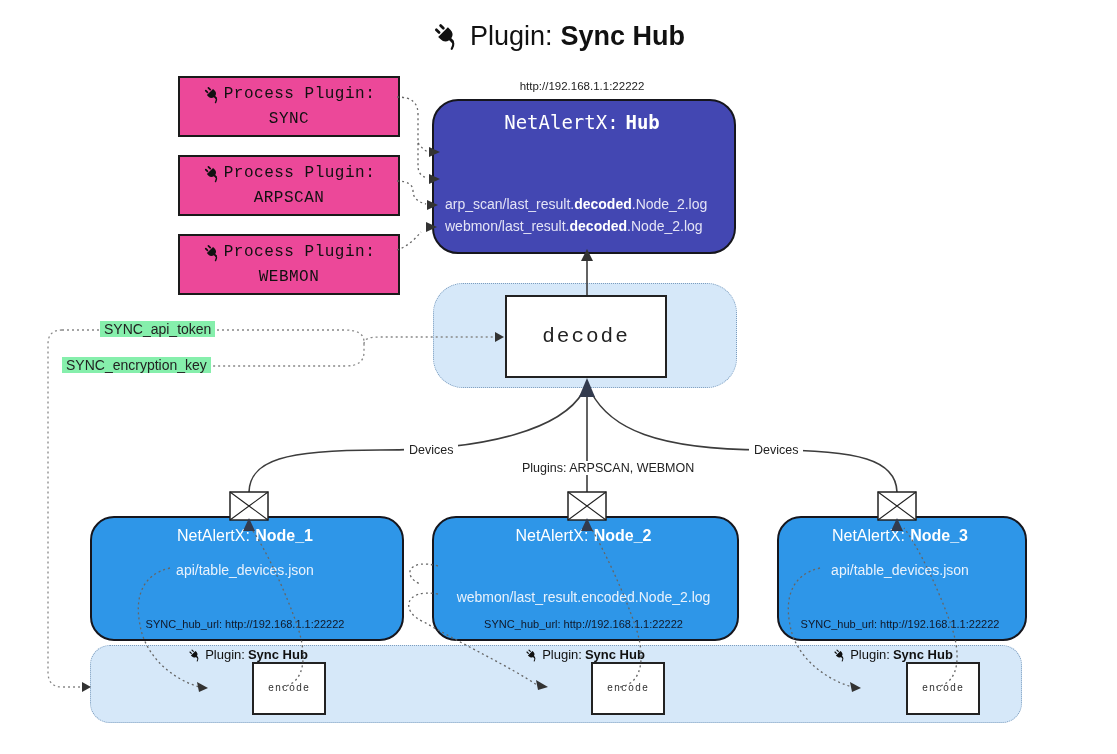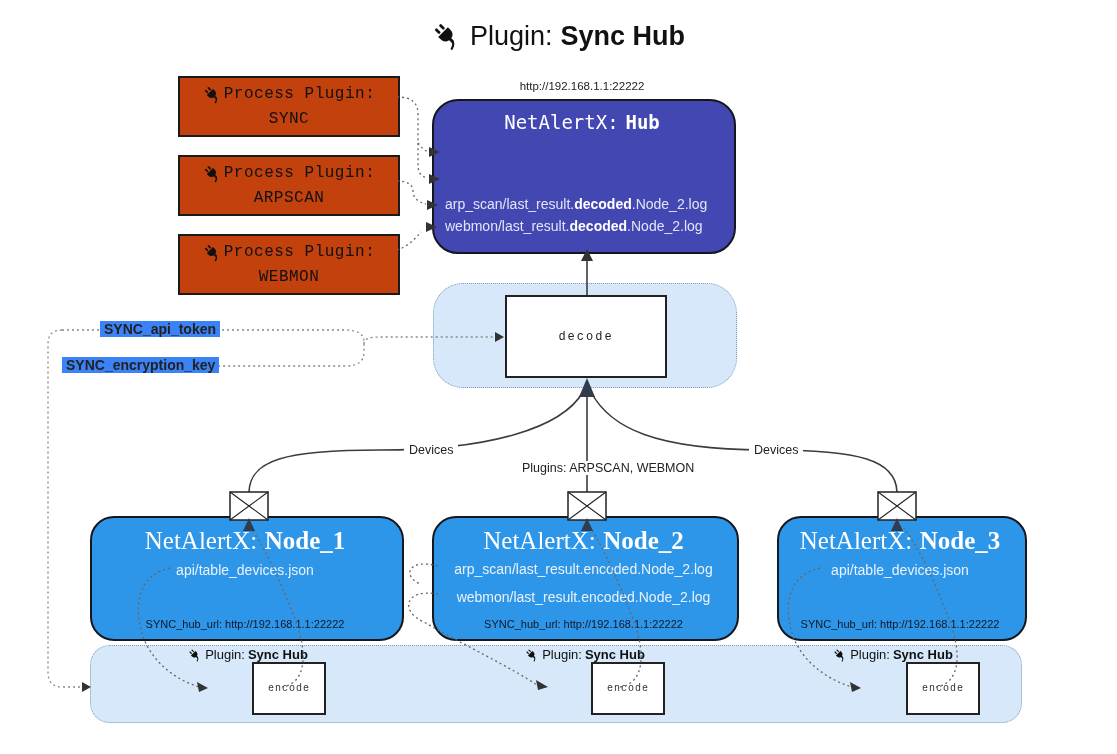--- a/index.html
+++ b/index.html
@@ -9,59 +9,59 @@
   .overlay{position:absolute;left:0;top:0;z-index:5;pointer-events:none;}
   .lbl-layer{z-index:6;}
   .box-layer{z-index:1;}
 
   
   .title{left:0;right:0;top:16px;height:40px;display:flex;align-items:center;justify-content:center;gap:8px;
          font-size:27px;color:#111;}
   .title .bold{font-weight:700;}
 
   
-  .proc{left:178px;width:218px;height:57px;background:#c2410c;border:2px solid #1a1a1a;
+  .proc{left:178px;width:218px;height:57px;background:#ec4899;border:2px solid #1a1a1a;
         font-family:"Liberation Mono",monospace;font-size:16px;letter-spacing:.5px;color:#111;
         display:flex;flex-direction:column;justify-content:center;align-items:center;line-height:25px;}
   .proc .l1{display:flex;align-items:center;gap:2px;}
 
   
   .hub{left:432px;top:99px;width:300px;height:151px;background:var(--hub-fill,#4347b2);
        border:2px solid #16161d;border-radius:26px;}
   .hub-title{left:432px;top:111px;width:300px;text-align:center;
              font-family:"DejaVu Sans Mono",monospace;font-size:19px;color:#fff;}
   .hub-title .bold{font-weight:700;}
   .hub-row{width:300px;padding-left:13px;box-sizing:border-box;font-size:14px;color:#e4e4f6;white-space:nowrap;}
   .hub-row b{color:#fff;}
   .hub-url{left:432px;top:80px;width:300px;text-align:center;font-size:11.5px;color:#222;}
 
   
   .band{background:var(--band-fill,#d6e8f9);border:1.5px dotted var(--band-border,#7d9dbe);box-sizing:border-box;}
   .decode-band{left:433px;top:283px;width:304px;height:105px;border-radius:30px;}
   .decode-box{left:505px;top:295px;width:162px;height:83px;background:#fff;border:2px solid #222;box-sizing:border-box;
               display:flex;align-items:center;justify-content:center;
-              font-family:"Liberation Mono",monospace;font-size:12px;letter-spacing:2px;color:#222;}
+              font-family:"Liberation Mono",monospace;font-size:21px;letter-spacing:2px;color:#222;}
   .bottom-band{left:90px;top:645px;width:932px;height:78px;border-radius:20px;}
   .encode-box{top:662px;width:74px;height:53px;background:#fff;border:2px solid #222;box-sizing:border-box;
               display:flex;align-items:center;justify-content:center;
               font-family:"Liberation Mono",monospace;font-size:10px;letter-spacing:1px;color:#333;margin-left:44px;}
   .enc-lbl{top:646px;width:140px;height:17px;display:flex;align-items:center;justify-content:center;gap:3px;
            font-size:13px;color:#111;white-space:nowrap;}
   .enc-lbl .bold{font-weight:700;}
 
   
   .node{top:516px;height:121px;background:var(--node-fill,#2e96e8);border:2px solid #16161d;border-radius:24px;}
-  .node-title{top:527px;text-align:center;font-family:Liberation Serif, serif;font-size:25px;color:#fff;white-space:nowrap;}
+  .node-title{top:527px;text-align:center;font-family:Liberation Sans, sans-serif;font-size:16px;color:#fff;white-space:nowrap;}
   .node-title .bold{font-weight:700;}
   .node-file{text-align:center;font-size:14px;color:#e9f2fc;white-space:nowrap;}
   .node-url{top:618px;text-align:center;font-size:11px;color:#101828;white-space:nowrap;}
 
   
   .edge-lbl{background:#fff;padding:0 5px;font-size:12.5px;color:#222;white-space:nowrap;z-index:6;margin-left:12px;}
-  .set-lbl{background:#3b82f6;padding:0 4px;font-size:14px;color:#222;white-space:nowrap;z-index:6;font-weight:bold;}
+  .set-lbl{background:#86efac;padding:0 4px;font-size:14px;color:#222;white-space:nowrap;z-index:6;}
 
   .gap{margin-right:.6ch;}
   .plug{color:#111;flex:0 0 auto;}
   .plug-lg{width:30px;height:30px;}
   .plug-sm{width:19px;height:19px;}
   .plug-xs{width:14px;height:14px;}
 
   
   .dot{stroke:#666;stroke-width:1.3;fill:none;stroke-dasharray:2 3;}
   .dot2{stroke:#888;stroke-width:1.3;fill:none;stroke-dasharray:2 3;}
@@ -139,21 +139,20 @@
   <div class="abs edge-lbl" style="left:505px;top:461px">Plugins: ARPSCAN, WEBMON</div>
   <div class="abs edge-lbl" style="left:737px;top:443px">Devices</div>
 
   <div class="abs node box-layer" style="left:90px;width:310px"></div>
   <div class="abs node-title box-layer" style="left:90px;width:310px"><span class="gap">NetAlertX:</span><span class="bold">Node_1</span></div>
   <div class="abs node-file box-layer" style="left:90px;width:310px;top:562px">api/table_devices.json</div>
   <div class="abs node-url box-layer" style="left:90px;width:310px">SYNC_hub_url: http://192.168.1.1:22222</div>
 
   <div class="abs node box-layer" style="left:432px;width:303px"></div>
   <div class="abs node-title box-layer" style="left:432px;width:303px"><span class="gap">NetAlertX:</span><span class="bold">Node_2</span></div>
-  <div class="abs node-file box-layer" style="left:432px;width:303px;top:561px">arp_scan/last_result.encoded.Node_2.log</div>
   <div class="abs node-file box-layer" style="left:432px;width:303px;top:589px">webmon/last_result.encoded.Node_2.log</div>
   <div class="abs node-url box-layer" style="left:432px;width:303px">SYNC_hub_url: http://192.168.1.1:22222</div>
 
   <div class="abs node box-layer" style="left:777px;width:246px"></div>
   <div class="abs node-title box-layer" style="left:777px;width:246px"><span class="gap">NetAlertX:</span><span class="bold">Node_3</span></div>
   <div class="abs node-file box-layer" style="left:777px;width:246px;top:562px">api/table_devices.json</div>
   <div class="abs node-url box-layer" style="left:777px;width:246px">SYNC_hub_url: http://192.168.1.1:22222</div>
 
   <div class="abs band bottom-band box-layer"></div>
 

